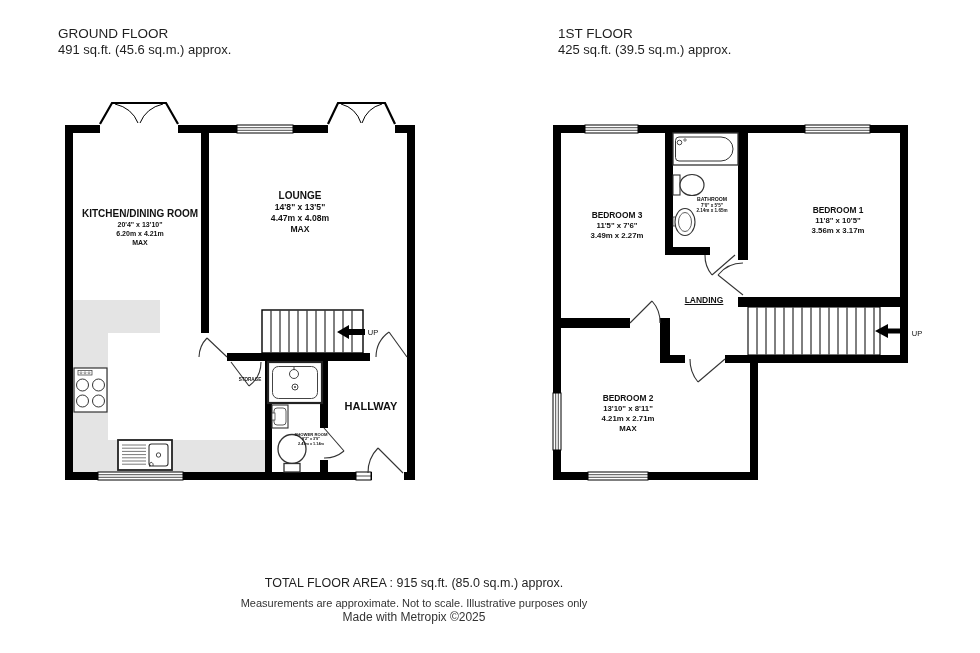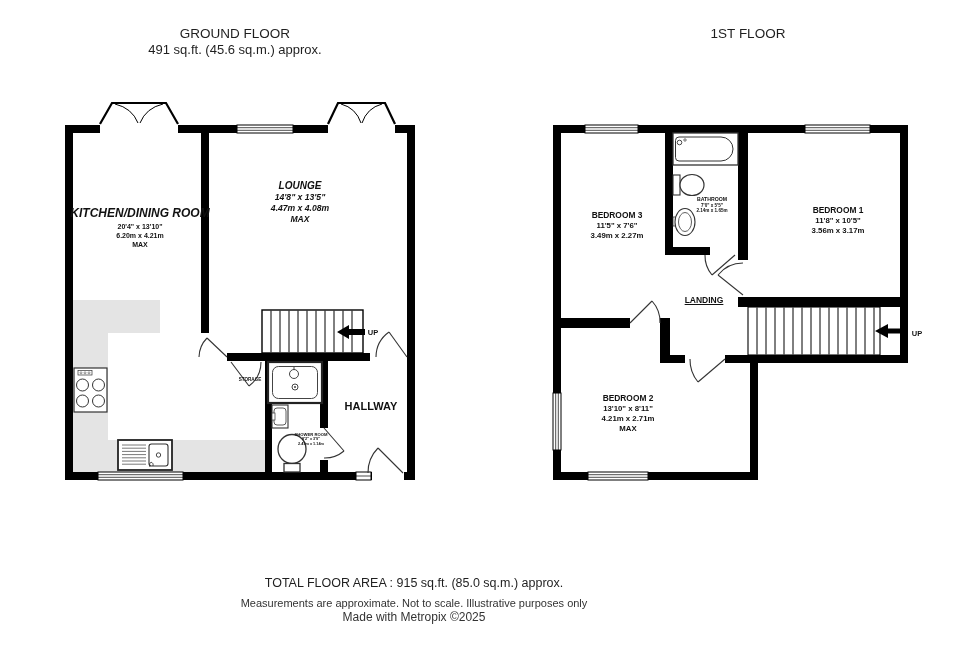--- a/index.html
+++ b/index.html
@@ -9,58 +9,59 @@
     --bg:#ffffff;
     --thin:#333333;
   }
   html,body{margin:0;padding:0;}
   body{
     width:980px;height:653px;position:relative;overflow:hidden;
     background:var(--bg);
     font-family:"Liberation Sans","DejaVu Sans",sans-serif;
     color:var(--text);
   }
-  .floor-header{position:absolute;text-align:center;color:#1f1f1f;}
+  .floor-header{position:absolute;color:#1f1f1f;}
   .floor-header .fh-title{display:block;font-size:13.5px;line-height:1.2;}
   .floor-header .fh-area{display:block;font-size:13px;line-height:1.25;}
   .plan{position:absolute;}
   .plan svg{position:absolute;left:0;top:0;}
   .rlabel{
     position:absolute;transform:translate(-50%,-50%);
     text-align:center;white-space:nowrap;font-weight:700;color:#111;
   }
   .rlabel span{display:block;}
   .lbl-name-lg{font-size:10px;line-height:1.3;}
   .lbl-dim-lg{font-size:8.6px;line-height:1.3;}
   .lbl-name-md{font-size:8.4px;line-height:1.3;}
   .lbl-dim-md{font-size:7.8px;line-height:1.3;}
-  .lbl-name-sm{font-size:12px;line-height:1.3;font-style:italic;}
+  .lbl-name-sm{font-size:10px;line-height:1.3;}
   .lbl-dim-sm{font-size:7px;line-height:1.3;}
   .lbl-name-xs{font-size:5.2px;line-height:1.25;}
   .lbl-dim-xs{font-size:4.6px;line-height:1.25;}
   .lbl-name-xxs{font-size:4.2px;line-height:1.2;}
   .lbl-dim-xxs{font-size:3.8px;line-height:1.2;}
   .lbl-single{font-size:11px;text-align:right;}
   .lbl-single-md{font-size:8.5px;text-decoration:underline;}
   .lbl-tiny{font-size:4.6px;}
-  .up-label{position:absolute;transform:translate(-50%,-50%);font-size:7.5px;font-weight:700;color:#111;}
+  .up-label{position:absolute;transform:translate(-50%,-50%);font-size:7.5px;font-weight:400;color:#111;}
   .footer{position:absolute;left:0;top:576px;width:828px;text-align:center;}
   .footer .f-total{display:block;font-size:12.5px;color:#1f1f1f;line-height:1.2;}
   .footer .f-disc{display:block;font-size:11px;color:#333;margin-top:5px;line-height:1.3;}
   .footer .f-credit{display:block;font-size:12px;color:#333;line-height:1.3;}
 </style>
 </head>
 <body>
 
 <div class="floor-header" style="left:58px;top:26px;width:354px;">
   <span class="fh-title">GROUND FLOOR</span>
   <span class="fh-area">491 sq.ft. (45.6 sq.m.) approx.</span>
 </div>
 <div class="floor-header" style="left:558px;top:26px;width:380px;">
   <span class="fh-title">1ST FLOOR</span>
+  <span class="fh-area">425 sq.ft. (39.5 sq.m.) approx.</span>
 </div>
 
 <div class="plan" style="left:60px;top:95px;width:370px;height:395px;">
   <svg width="370" height="395" viewBox="0 0 370 395">
 
     <g>
       <rect x="13" y="205" width="87" height="33" fill="var(--counter)"></rect>
       <rect x="13" y="205" width="35" height="172" fill="var(--counter)"></rect>
       <rect x="13" y="345" width="192" height="32" fill="var(--counter)"></rect>
     </g>
@@ -202,21 +203,21 @@
       <rect x="224" y="368.5" width="16" height="8.5" fill="#fff" stroke="#333" stroke-width="1.3"></rect>
     </g>
   </svg>
 
   <div class="rlabel" style="left:80px;top:132px;">
     <span class="lbl-name-sm">KITCHEN/DINING ROOM</span>
     <span class="lbl-dim-sm">20'4" x 13'10"</span>
     <span class="lbl-dim-sm">6.20m x 4.21m</span>
     <span class="lbl-dim-sm">MAX</span>
   </div>
-  <div class="rlabel" style="left:240px;top:107px;font-style:italic;">
+  <div class="rlabel" style="left:240px;top:117px;">
     <span class="lbl-name-lg">LOUNGE</span>
     <span class="lbl-dim-lg">14'8" x 13'5"</span>
     <span class="lbl-dim-lg">4.47m x 4.08m</span>
     <span class="lbl-dim-lg">MAX</span>
   </div>
   <div class="rlabel" style="left:311px;top:311px;">
     <span class="lbl-single">HALLWAY</span>
   </div>
   <div class="rlabel" style="left:190px;top:284px;">
     <span class="lbl-tiny">STORAGE</span>

